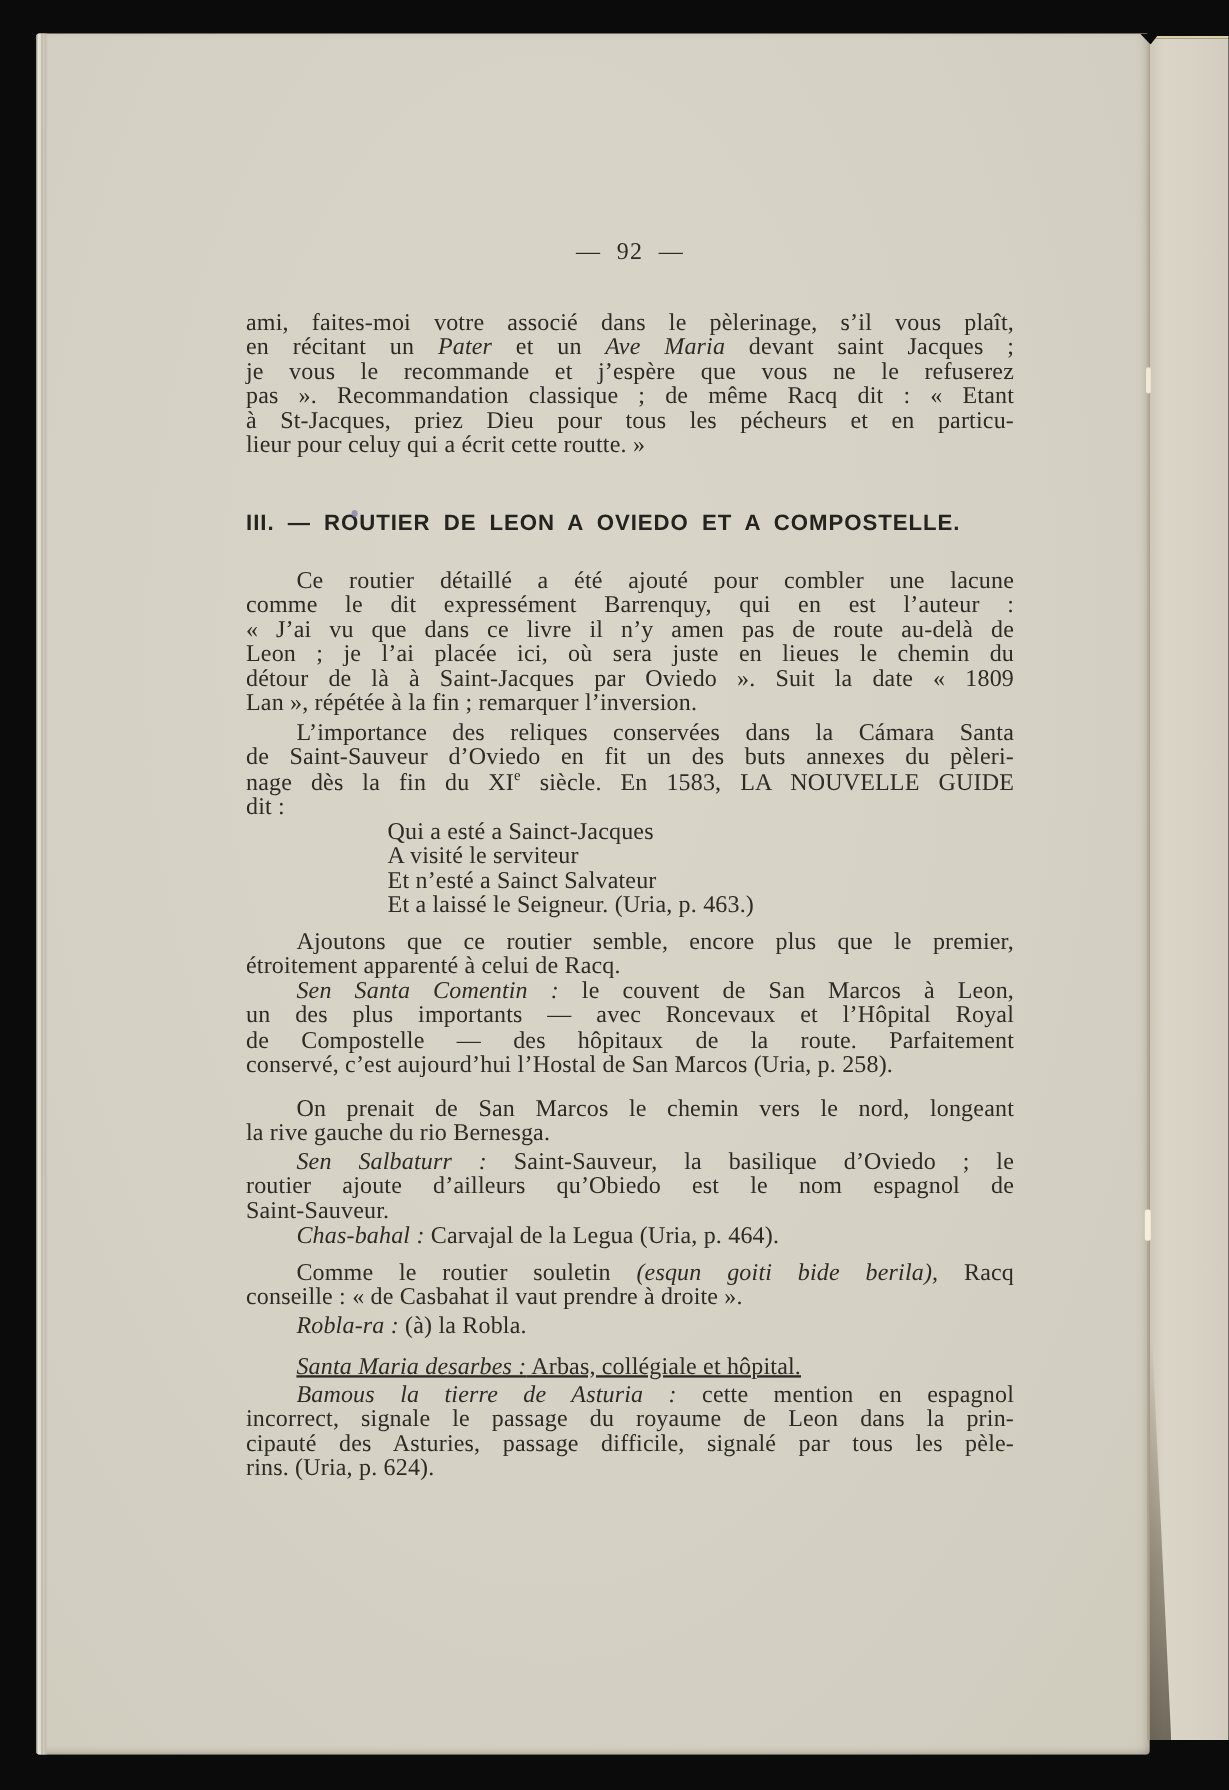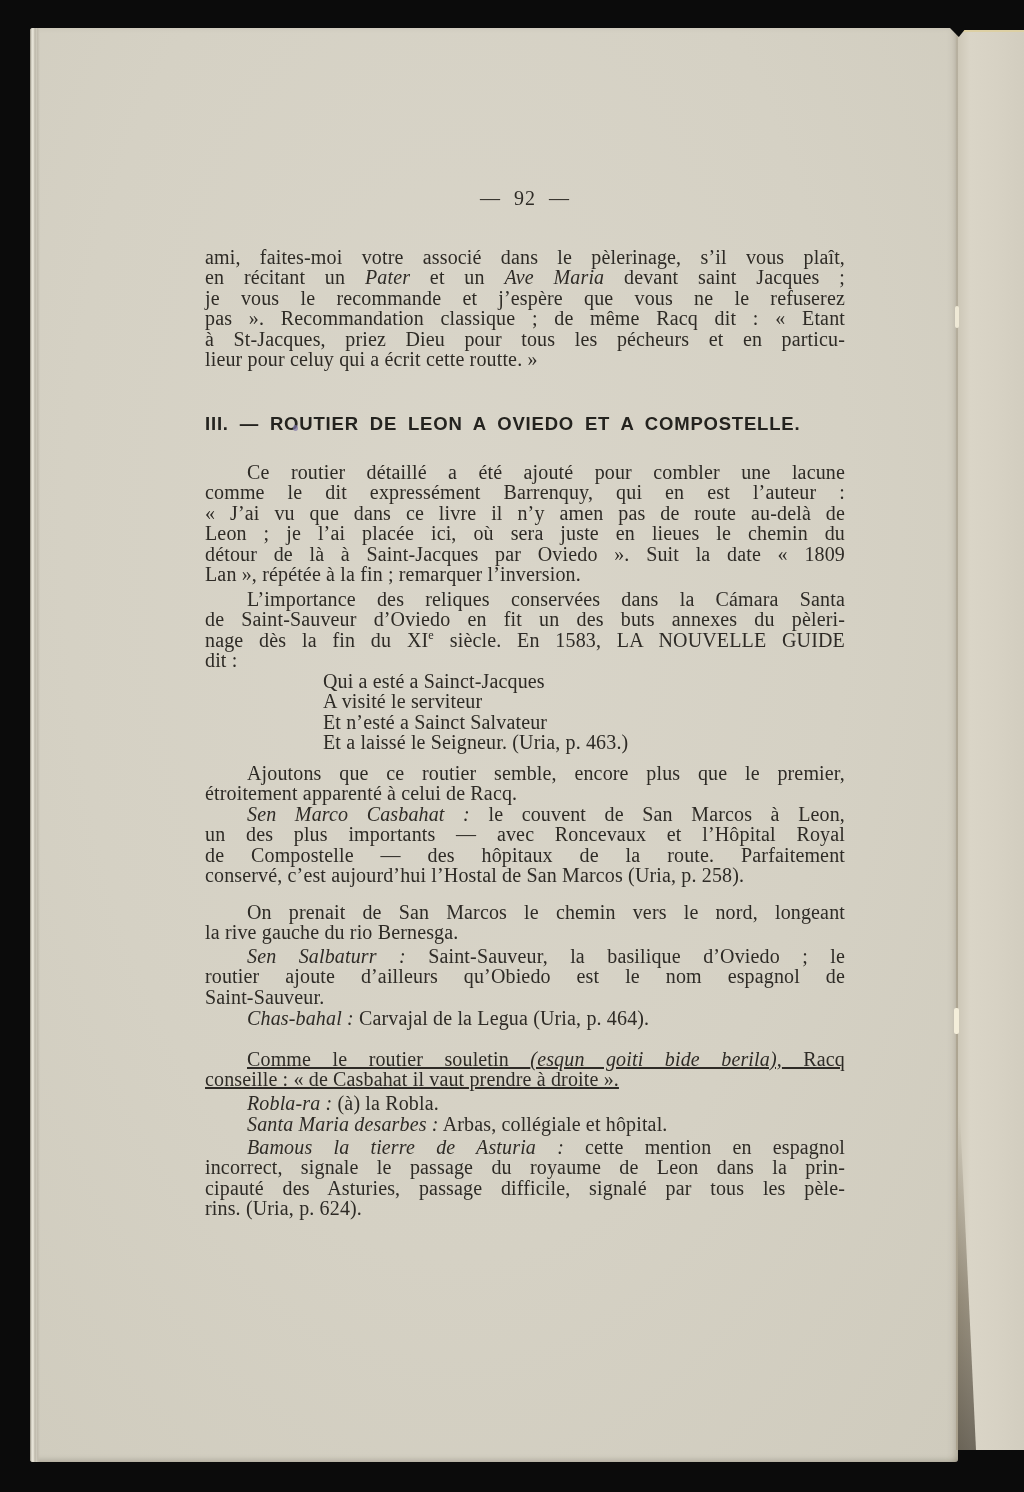--- a/index.html
+++ b/index.html
@@ -54,21 +54,21 @@
     background: #f4eeda; border-radius: 2px; }
   .top-notch {
     position: absolute; left: 950px; top: 28px; width: 16px; height: 9px;
     background: #0b0b0b; clip-path: polygon(0 0, 100% 0, 55% 100%);
   }
   .speck { position: absolute; left: 293px; top: 425px; width: 5px; height: 6px;
     background: #7f76a8; opacity: 0.7; border-radius: 50%; }
 
   
   .text-col {
-    position: absolute; left: 175px; top: 160px; width: 640px;
+    position: absolute; left: 175px; top: 172px; width: 640px;
   }
   .pageno {
     text-align: center; font-size: 20px; line-height: 20.5px;
     word-spacing: 7px; letter-spacing: 1px;
   }
   .line {
     font-size: 20px; line-height: 20.5px; letter-spacing: 0.15px;
   }
   .para .line { text-align: justify; text-align-last: justify; }
   .para .line.end { text-align-last: left; }
@@ -120,45 +120,45 @@
           <div class="line end"><span>Qui a esté a Sainct-Jacques</span></div>
           <div class="line end"><span>A visité le serviteur</span></div>
           <div class="line end"><span>Et n’esté a Sainct Salvateur</span></div>
           <div class="line end"><span>Et a laissé le Seigneur. (Uria, p. 463.)</span></div>
         </div>
         <div class="para" style="margin-top: 10px;">
           <div class="line ind"><span>Ajoutons que ce routier semble, encore plus que le premier,</span></div>
           <div class="line end"><span>étroitement apparenté à celui de Racq.</span></div>
         </div>
         <div class="para" style="margin-top: 0px;">
-          <div class="line ind"><em>Sen Marco Casbahat :</em><span> le couvent de San Marcos à Leon,</span></div>
+          <div class="line ind"><em>Sen Santa Comentin :</em><span> le couvent de San Marcos à Leon,</span></div>
           <div class="line"><span>un des plus importants — avec Roncevaux et l’Hôpital Royal</span></div>
           <div class="line"><span>de Compostelle — des hôpitaux de la route. Parfaitement</span></div>
           <div class="line end"><span>conservé, c’est aujourd’hui l’Hostal de San Marcos (Uria, p. 258).</span></div>
         </div>
         <div class="para" style="margin-top: 16px;">
           <div class="line ind"><span>On prenait de San Marcos le chemin vers le nord, longeant</span></div>
           <div class="line end"><span>la rive gauche du rio Bernesga.</span></div>
         </div>
         <div class="para" style="margin-top: 3px;">
           <div class="line ind"><em>Sen Salbaturr :</em><span> Saint-Sauveur, la basilique d’Oviedo ; le</span></div>
           <div class="line"><span>routier ajoute d’ailleurs qu’Obiedo est le nom espagnol de</span></div>
           <div class="line end"><span>Saint-Sauveur.</span></div>
         </div>
         <div class="para" style="margin-top: 1px;">
           <div class="line ind end"><em>Chas-bahal :</em><span> Carvajal de la Legua (Uria, p. 464).</span></div>
         </div>
-        <div class="para" style="margin-top: 20px; text-decoration: underline;">
+        <div class="para" style="margin-top: 10px;">
           <div class="line ind"><span>Comme le routier souletin </span><em>(esqun goiti bide berila),</em><span> Racq</span></div>
           <div class="line end"><span>conseille : « de Casbahat il vaut prendre à droite ».</span></div>
         </div>
         <div class="para" style="margin-top: 3px;">
           <div class="line ind end"><em>Robla-ra :</em><span> (à) la Robla.</span></div>
         </div>
-        <div class="para" style="margin-top: 1px;">
+        <div class="para" style="margin-top: 14px; text-decoration: underline;">
           <div class="line ind end"><em>Santa Maria desarbes :</em><span> Arbas, collégiale et hôpital.</span></div>
         </div>
         <div class="para" style="margin-top: 2px;">
           <div class="line ind"><em>Bamous la tierre de Asturia :</em><span> cette mention en espagnol</span></div>
           <div class="line"><span>incorrect, signale le passage du royaume de Leon dans la prin-</span></div>
           <div class="line"><span>cipauté des Asturies, passage difficile, signalé par tous les pèle-</span></div>
           <div class="line end"><span>rins. (Uria, p. 624).</span></div>
         </div>
       </div>
   </div>

